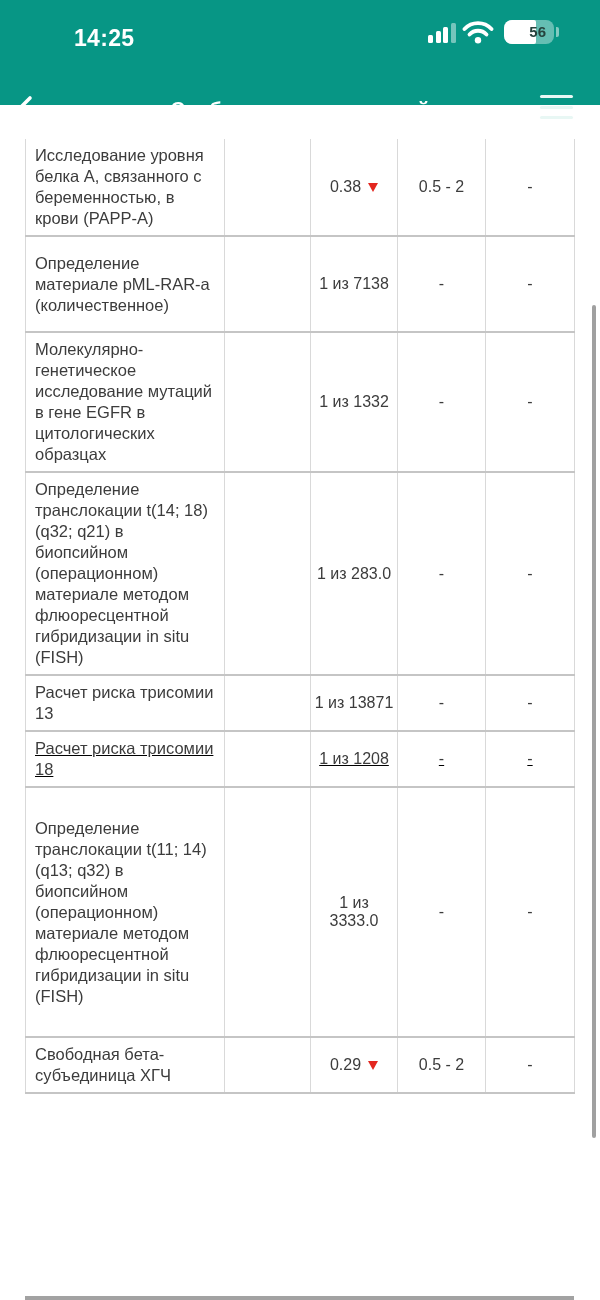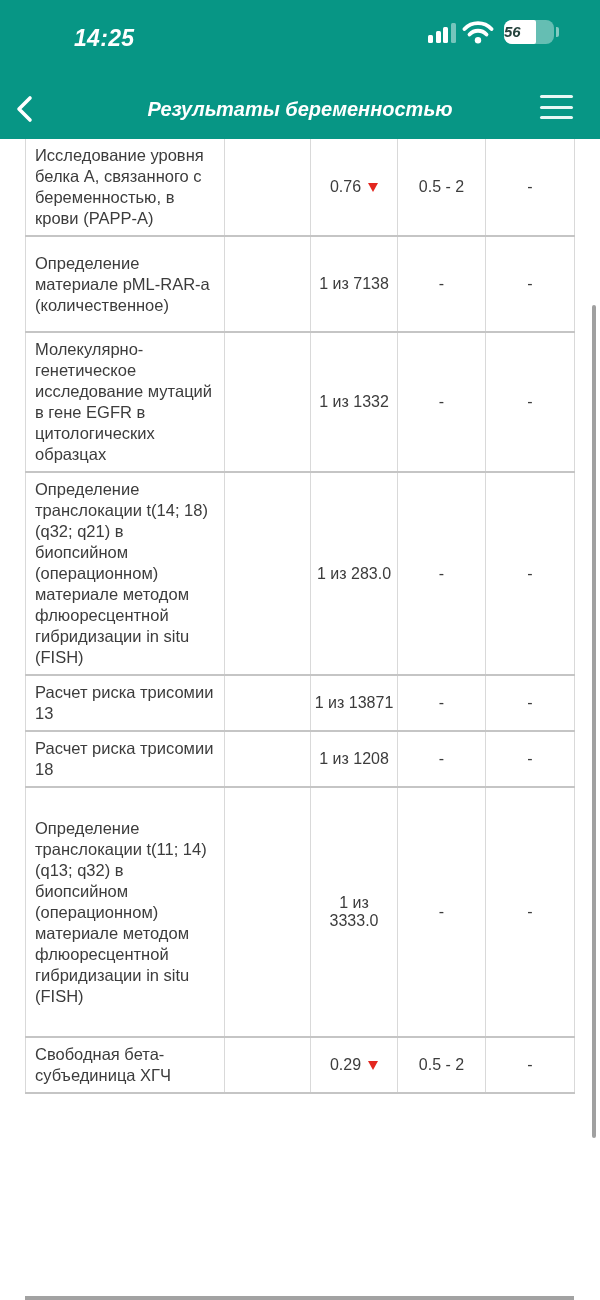--- a/index.html
+++ b/index.html
@@ -3,34 +3,34 @@
 <meta charset="utf-8">
 <style>
   html,body { margin:0; padding:0; }
   body {
     width:600px; height:1300px; overflow:hidden; background:#ffffff;
     font-family:"Liberation Sans","DejaVu Sans",sans-serif;
     position:relative;
   }
 
   
-  .header { position:absolute; top:0; left:0; width:600px; height:139px; background:#079685;font-style:italic; }
+  .header { position:absolute; top:0; left:0; width:600px; height:105px; background:#079685; }
 
   .time { position:absolute; left:74px; top:25px; color:#fff; font-size:23px; font-weight:bold; letter-spacing:.3px; }
 
   .signal { position:absolute; left:428px; top:23px; width:30px; height:20px; display:flex; align-items:flex-end; gap:2.5px; }
   .signal .bar { width:5px; background:#fff; border-radius:1.5px; }
   .signal .b1 { height:8px; } .signal .b2 { height:12px; }
   .signal .b3 { height:16px; } .signal .b4 { height:20px; opacity:.45; }
 
   .wifi { position:absolute; left:462px; top:21px; }
 
   .battery { position:absolute; left:504px; top:20px; width:50px; height:24px; border-radius:8px; background:rgba(255,255,255,.38); }
   .battery-fill { position:absolute; left:0; top:0; width:32px; height:24px; background:#fff; border-radius:8px 2px 2px 8px; }
-  .battery-num { position:absolute; left:0; top:0; width:42px; height:24px; line-height:24px; text-align:left; font-size:15px; font-weight:bold; color:#26433d; }
+  .battery-num { position:absolute; left:0; top:0; width:42px; height:24px; line-height:24px; text-align:right; font-size:15px; font-weight:bold; color:#26433d; }
   .battery-cap { position:absolute; left:52px; top:7px; width:3px; height:10px; background:rgba(255,255,255,.5); border-radius:0 2px 2px 0; }
 
   .nav { position:absolute; top:86px; left:0; width:600px; height:46px; }
   .back-btn { position:absolute; left:14px; top:8px; width:24px; height:30px; cursor:pointer; }
   .nav-title { position:absolute; left:70px; right:70px; top:0; height:46px; line-height:46px; text-align:center; color:#fff; font-size:20px; font-weight:bold; }
   .menu-btn { position:absolute; right:27px; top:9px; width:33px; height:24px; display:flex; flex-direction:column; justify-content:space-between; cursor:pointer; }
   .menu-btn .line { height:3px; background:#e8f7f4; border-radius:2px; }
 
   
   .report-table { position:absolute; top:139px; left:25px; width:549px; border-collapse:collapse; table-layout:fixed; background:#fff; }
@@ -39,21 +39,21 @@
     border-top:2px solid #c5c5c5;
     vertical-align:middle; color:#3c3c3c; overflow:hidden;
   }
   .report-table tr:first-child td { border-top:none; }
   .report-table tr:last-child td { border-bottom:2px solid #c5c5c5; }
 
   .c-name { padding:6px 10px 6px 9px; font-size:16.5px; line-height:21px; text-align:left; }
   .c-date, .c-val, .c-ref, .c-units { text-align:center; font-size:16px; padding:2px; }
 
   .rh100 { height:96px; } .rh134 { height:134px; } .rh180 { height:180px; }
-  .rh203 { height:203px; } .rh55 { height:55px; } .rh52 { height:52px; }
+  .rh203 { height:203px; } .rh55 { height:55px; } .rh52 { height:52px;text-decoration:underline; }
   .rh85  { height:85px; }  .rh205 { height:250px; } .rh45 { height:45px; }
 
   .val-wrap { display:inline-flex; align-items:center; gap:7px; }
   .tri-down { display:inline-block; width:0; height:0;
     border-left:5.5px solid transparent; border-right:5.5px solid transparent;
     border-top:9px solid #e3261f; }
 
   .bottom-edge { position:absolute; top:1296px; left:25px; width:549px; height:4px; background:#a2a2a2; }
 
   .scroll-thumb { position:absolute; left:592px; top:305px; width:4px; height:833px; border-radius:2.5px; background:#8f8f8f; opacity:.85; }
@@ -80,21 +80,21 @@
   <div class="battery">
     <div class="battery-fill"></div>
     <div class="battery-num">56</div>
   </div>
   <div class="battery-cap" style="position:absolute; left:556px; top:27px; width:3px; height:10px; background:rgba(255,255,255,.5); border-radius:0 2px 2px 0;"></div>
 
   <div class="nav">
     <svg class="back-btn" width="24" height="30" viewBox="0 0 24 30">
       <polyline points="16,4 5,15 16,26" fill="none" stroke="#fff" stroke-width="3.6" stroke-linecap="round" stroke-linejoin="round"></polyline>
     </svg>
-    <div class="nav-title">Результаты беременностью</div>
+    <div class="nav-title">Свободная исследований</div>
     <div class="menu-btn">
       <div class="line"></div>
       <div class="line"></div>
       <div class="line"></div>
     </div>
   </div>
 </div>
 
 <table class="report-table">
   <colgroup>
@@ -102,21 +102,21 @@
       <col style="width:86px">
       <col style="width:87px">
       <col style="width:88px">
       <col style="width:89px">
     </colgroup>
   <tbody>
     <tr class="rh100">
       <td class="c-name"><span>Исследование уровня белка А, связанного с беременностью, в крови (PAPP-A)</span></td>
       <td class="c-date"><span></span></td>
       <td class="c-val"><span class="val-wrap">
-            <span>0.76</span>
+            <span>0.38</span>
             <span class="tri-down"></span>
           </span></td>
       <td class="c-ref"><span>0.5 - 2</span></td>
       <td class="c-units"><span>-</span></td>
     </tr>
     <tr class="rh100">
       <td class="c-name"><span>Определение материале pML-RAR-a (количественное)</span></td>
       <td class="c-date"><span></span></td>
       <td class="c-val"><span>1 из 7138</span></td>
       <td class="c-ref"><span>-</span></td>

